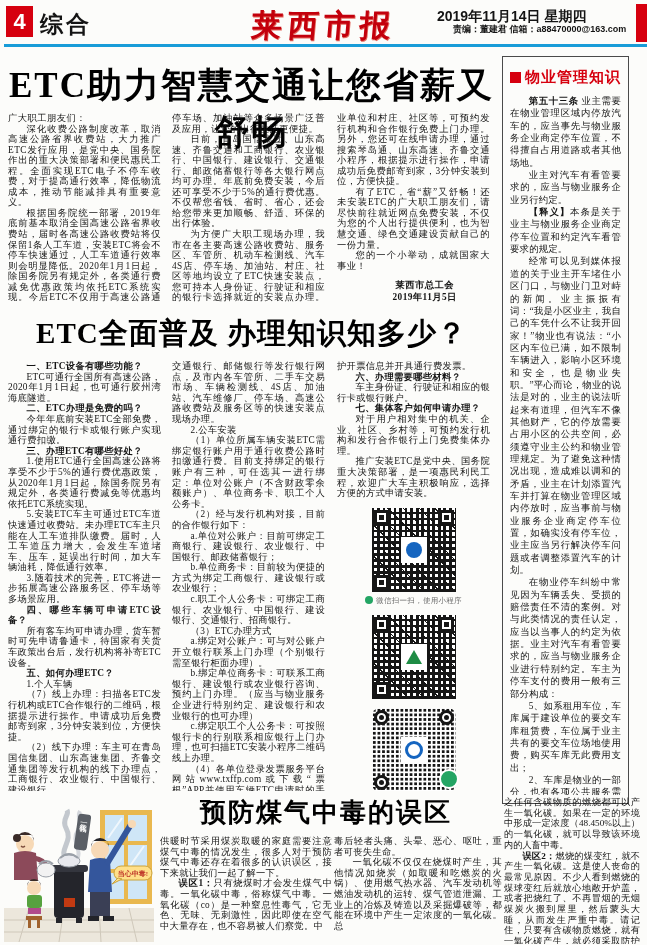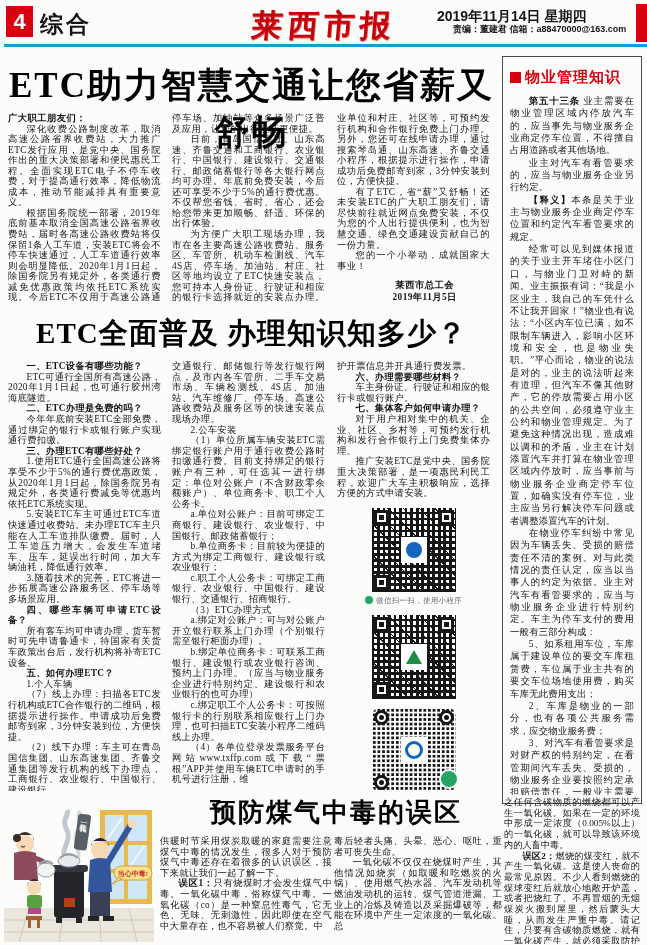--- a/index.html
+++ b/index.html
@@ -18,41 +18,41 @@
   #issue-info{position:absolute;left:437px;top:10px;font-family:"Liberation Sans",sans-serif;}
   #issue-date{font-size:14px;font-weight:700;line-height:13px;}
   #issue-editor{font-size:9px;line-height:12px;font-weight:600;margin-left:16px;}
   #corner-bar{position:absolute;right:0;top:4px;width:11px;height:38px;background:#d6000f;}
   #header-rule{position:absolute;left:4px;right:0;top:44px;height:3px;background:#189cd8;}
   
   .headline{position:absolute;font-weight:900;text-align:center;color:#000;
     font-family:"Liberation Serif","DejaVu Serif",serif;}
   #h1{left:8px;width:487px;top:62px;font-size:35px;letter-spacing:2px;}
   #h2{left:8px;width:487px;top:314px;font-size:29px;letter-spacing:1px;}
-  #h3{left:160px;width:352px;top:795px;font-size:26px;letter-spacing:2px;}
+  #h3{left:150px;width:352px;top:795px;font-size:26px;letter-spacing:2px;}
   
   .col{position:absolute;overflow:hidden;text-align:justify;}
   .col p{margin:0;text-indent:2em;}
   .fs-a{font-size:9.3px;line-height:10.55px;letter-spacing:.45px;}
   .fs-b{font-size:9.3px;line-height:10.6px;letter-spacing:.3px;}
-  p.s-lead{font-weight:700;text-indent:0;}
+  p.s-lead{font-weight:400;text-indent:0;}
   p.s-h{font-weight:700;}
   p.s-cont{text-indent:0;}
   p.s-sign{text-indent:0;text-align:center;font-weight:700;padding-left:2.4em;margin-top:9px;}
   p.s-sign + p.s-sign{margin-top:1px;}
   
   #a1c1{left:8px;top:113px;width:153px;height:190px;}
   #a1c2{left:172px;top:113px;width:153px;height:190px;}
   #a1c3{left:337px;top:113px;width:153px;height:190px;}
   
   #a2c1{left:8px;top:361px;width:153px;height:430px;}
   #a2c2{left:172px;top:361px;width:153px;height:430px;}
   #a2c3{left:337px;top:361px;width:153px;height:430px;}
   
-  #sidebar{position:absolute;left:502px;top:56px;width:140px;height:748px;border:1px solid #4a4a4a;
+  #sidebar{position:absolute;left:502px;top:56px;width:127px;height:748px;border:1px solid #4a4a4a;
     box-sizing:border-box;padding:9px 7px 11px;background:#fcfcfa;}
   #sb-title{color:#d6000f;font:900 15px "Liberation Sans",sans-serif;display:flex;
     align-items:center;gap:4px;margin:2px 0 8px;letter-spacing:1px;}
   .red-sq{width:11px;height:11px;background:#d6000f;flex:0 0 auto;}
   #sb-paras{font-size:9.4px;line-height:12.35px;text-align:justify;height:700px;overflow:hidden;letter-spacing:.2px;}
   #sb-paras p{margin:0;text-indent:2em;}
   
   .qr-stack{width:100%;margin-top:4px;}
   .qr{width:84px;height:84px;margin:9px auto 0;position:relative;background-color:#fff;
     background-image:
@@ -128,20 +128,21 @@
     <p>所有客车均可申请办理，货车暂时可先申请鲁通卡，待国家有关货车政策出台后，发行机构将补寄ETC设备。</p>
     <p class="s-h">五、如何办理ETC？</p>
     <p>1.个人车辆</p>
     <p>（7）线上办理：扫描各ETC发行机构或ETC合作银行的二维码，根据提示进行操作。申请成功后免费邮寄到家，3分钟安装到位，方便快捷。</p>
     <p>（2）线下办理：车主可在青岛国信集团、山东高速集团、齐鲁交通集团等发行机构的线下办理点，工商银行、农业银行、中国银行、建设银行、</p>
   </div>
 <div id="a2c2" class="col fs-b">
     <p class="s-cont">交通银行、邮储银行等发行银行网点，及市内各车管所、二手车交易市场、车辆检测线、4S店、加油站、汽车维修厂、停车场、高速公路收费站及服务区等的快速安装点现场办理。</p>
     <p>2.公车安装</p>
     <p>（1）单位所属车辆安装ETC需绑定银行账户用于通行收费公路时扣缴通行费。目前支持绑定的银行账户有三种，可任选其一进行绑定：单位对公账户（不含财政零余额账户）、单位商务卡、职工个人公务卡。</p>
+    <p>（2）经与发行机构对接，目前的合作银行如下：</p>
     <p>a.单位对公账户：目前可绑定工商银行、建设银行、农业银行、中国银行、邮政储蓄银行；</p>
     <p>b.单位商务卡：目前较为便捷的方式为绑定工商银行、建设银行或农业银行；</p>
     <p>c.职工个人公务卡：可绑定工商银行、农业银行、中国银行、建设银行、交通银行、招商银行。</p>
     <p>（3）ETC办理方式</p>
     <p>a.绑定对公账户：可与对公账户开立银行联系上门办理（个别银行需至银行柜面办理）。</p>
     <p>b.绑定单位商务卡：可联系工商银行、建设银行或农业银行咨询、预约上门办理。（应当与物业服务企业进行特别约定、建设银行和农业银行的也可办理）</p>
     <p>c.绑定职工个人公务卡：可按照银行卡的行别联系相应银行上门办理，也可扫描ETC安装小程序二维码线上办理。</p>
     <p>（4）各单位登录发票服务平台网站www.txffp.com或下载“票根”APP并使用车辆ETC申请时的手机号进行注册，维</p>
   </div>
 <div id="a2c3" class="col fs-b">
@@ -262,15 +263,15 @@
 
 <div id="a3c1" class="col fs-b">
     <p class="s-cont">供暖时节采用煤炭取暖的家庭需要注意煤气中毒的情况发生，很多人对于预防煤气中毒还存在着很多的认识误区，接下来就让我们一起了解一下。</p>
     <p><b>误区1：</b>只有烧煤时才会发生煤气中毒。一氧化碳中毒，俗称煤气中毒。一氧化碳（co）是一种窒息性毒气，它无色、无味、无刺激性，因此即使在空气中大量存在，也不容易被人们察觉。中</p>
   </div>
 <div id="a3c2" class="col fs-b">
     <p class="s-cont">毒后轻者头痛、头晕、恶心、呕吐，重者可丧失生命。</p>
     <p>一氧化碳不仅仅在烧煤时产生，其他情况如烧炭（如取暖和吃燃炭的火锅）、使用燃气热水器、汽车发动机等燃油发动机的运转、煤气管道泄漏、工业上的冶炼及铸造以及采掘爆破等，都能在环境中产生一定浓度的一氧化碳。总</p>
   </div>
 <div id="a3c3" class="col">
-    <p class="s-cont">之任何含碳物质的燃烧都可以产生一氧化碳。如果在一定的环境中形成一定浓度（0.005%以上）的一氧化碳，就可以导致该环境内的人畜中毒。</p>
+    <p class="s-cont">之任何含碳物质的燃烧都可以产生一氧化碳。如果在一定的环境中形成一定浓度（48.450%以上）的一氧化碳，就可以导致该环境内的人畜中毒。</p>
     <p><b>误区2：</b>燃烧的煤变红，就不产生一氧化碳。这是使人丧命的最常见原因。不少人看到燃烧的煤球变红后就放心地敞开炉盖，或者把烧红了、不再冒烟的无烟煤炭火搬到屋里，然后蒙头大睡，从而发生严重中毒。请记住，只要有含碳物质燃烧，就有一氧化碳产生，就必须采取防护措施。</p>
   </div>
 
 </body></html>

